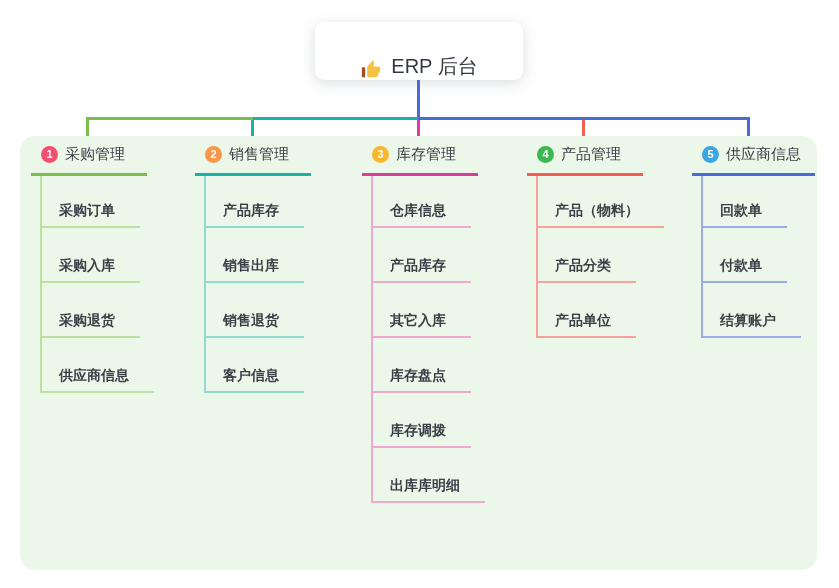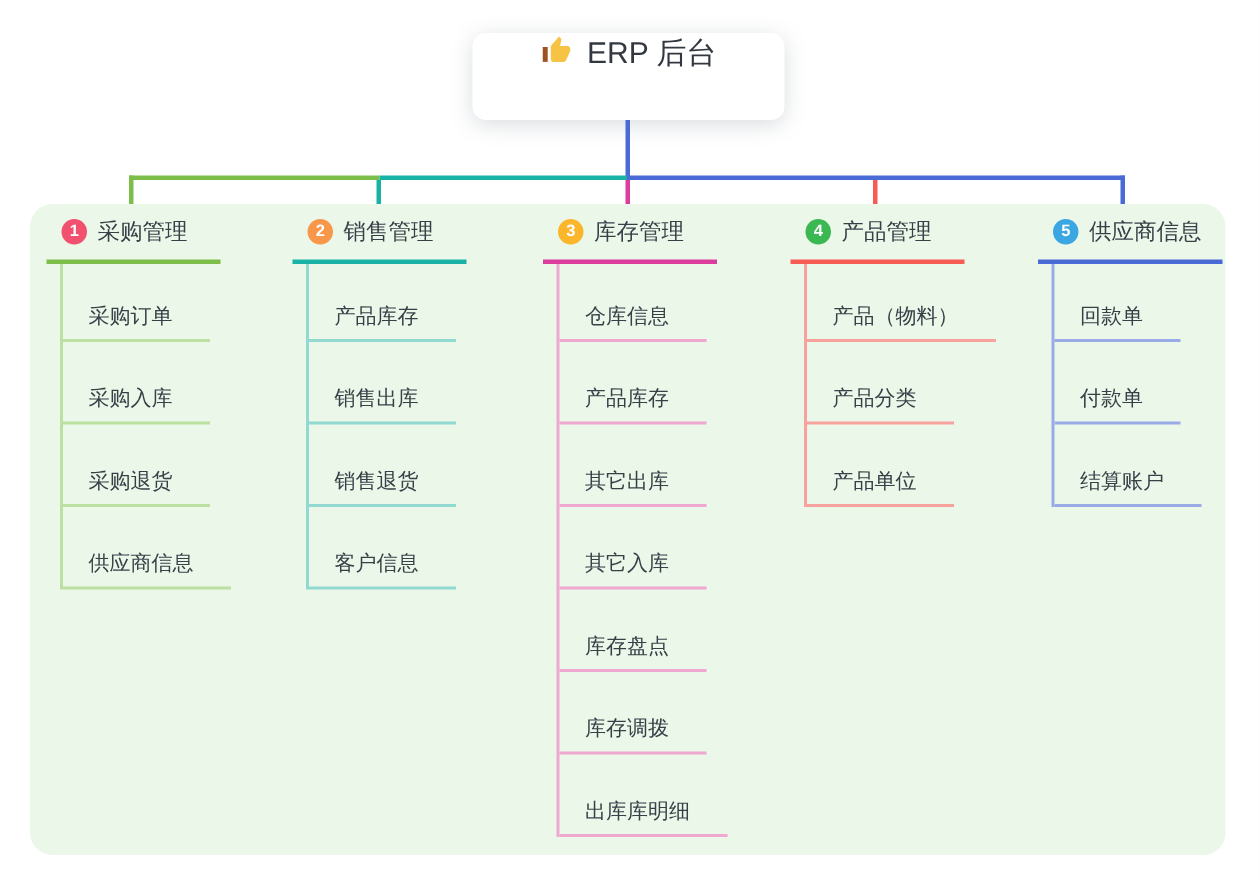--- a/index.html
+++ b/index.html
@@ -5,21 +5,21 @@
   html,body{margin:0;padding:0;background:#ffffff;}
   .page{
     position:relative;width:839px;height:588px;overflow:hidden;background:#ffffff;
     font-family:"Liberation Sans","DejaVu Sans",sans-serif;color:#383F47;
   }
   
   .root-card{
     position:absolute;left:315px;top:22px;width:208px;height:58px;
     background:#ffffff;border-radius:9px;
     box-shadow:0 3px 14px rgba(120,130,140,0.28);
-    display:flex;align-items:flex-start;justify-content:center;gap:9px;
+    display:flex;align-items:flex-end;justify-content:center;gap:9px;
     font-size:20px;font-weight:500;color:#333840;cursor:default;
   }
   .thumb-icon{width:22px;height:22px;display:inline-block;}
   
   .line{position:absolute;}
   
   .panel{
     position:absolute;left:20px;top:136px;width:797px;height:434px;
     border-radius:15px;
   }
@@ -40,21 +40,21 @@
   .children{
     margin:0 0 0 9px;padding:0;list-style:none;
     border-left:2px solid var(--line-light);
     display:flex;flex-direction:column;align-items:flex-start;
   }
   .children li{
     width:max-content;height:55px;box-sizing:border-box;
     display:flex;align-items:flex-end;
     padding:0 25px 6px 17px;
     border-bottom:2px solid var(--line-light);
-    font-size:14px;color:#383F47;cursor:default;white-space:nowrap;
+    font-size:14px;color:#383F47;cursor:default;white-space:nowrap;font-weight:bold;
   }
   .children li:first-child{height:52px;}
 </style>
 </head>
 <body>
 
 <div class="page" style="color: rgb(56, 63, 71);">
 
   <div class="root-card">
     <span class="thumb-icon">
@@ -126,23 +126,20 @@
       <span>库存管理</span>
     </div>
     <ul class="children">
       <li>
           <span>仓库信息</span>
         </li>
       <li>
           <span>产品库存</span>
         </li>
       <li>
-          <span>其它出库</span>
-        </li>
-      <li>
           <span>其它入库</span>
         </li>
       <li>
           <span>库存盘点</span>
         </li>
       <li>
           <span>库存调拨</span>
         </li>
       <li>
           <span>出库库明细</span>

